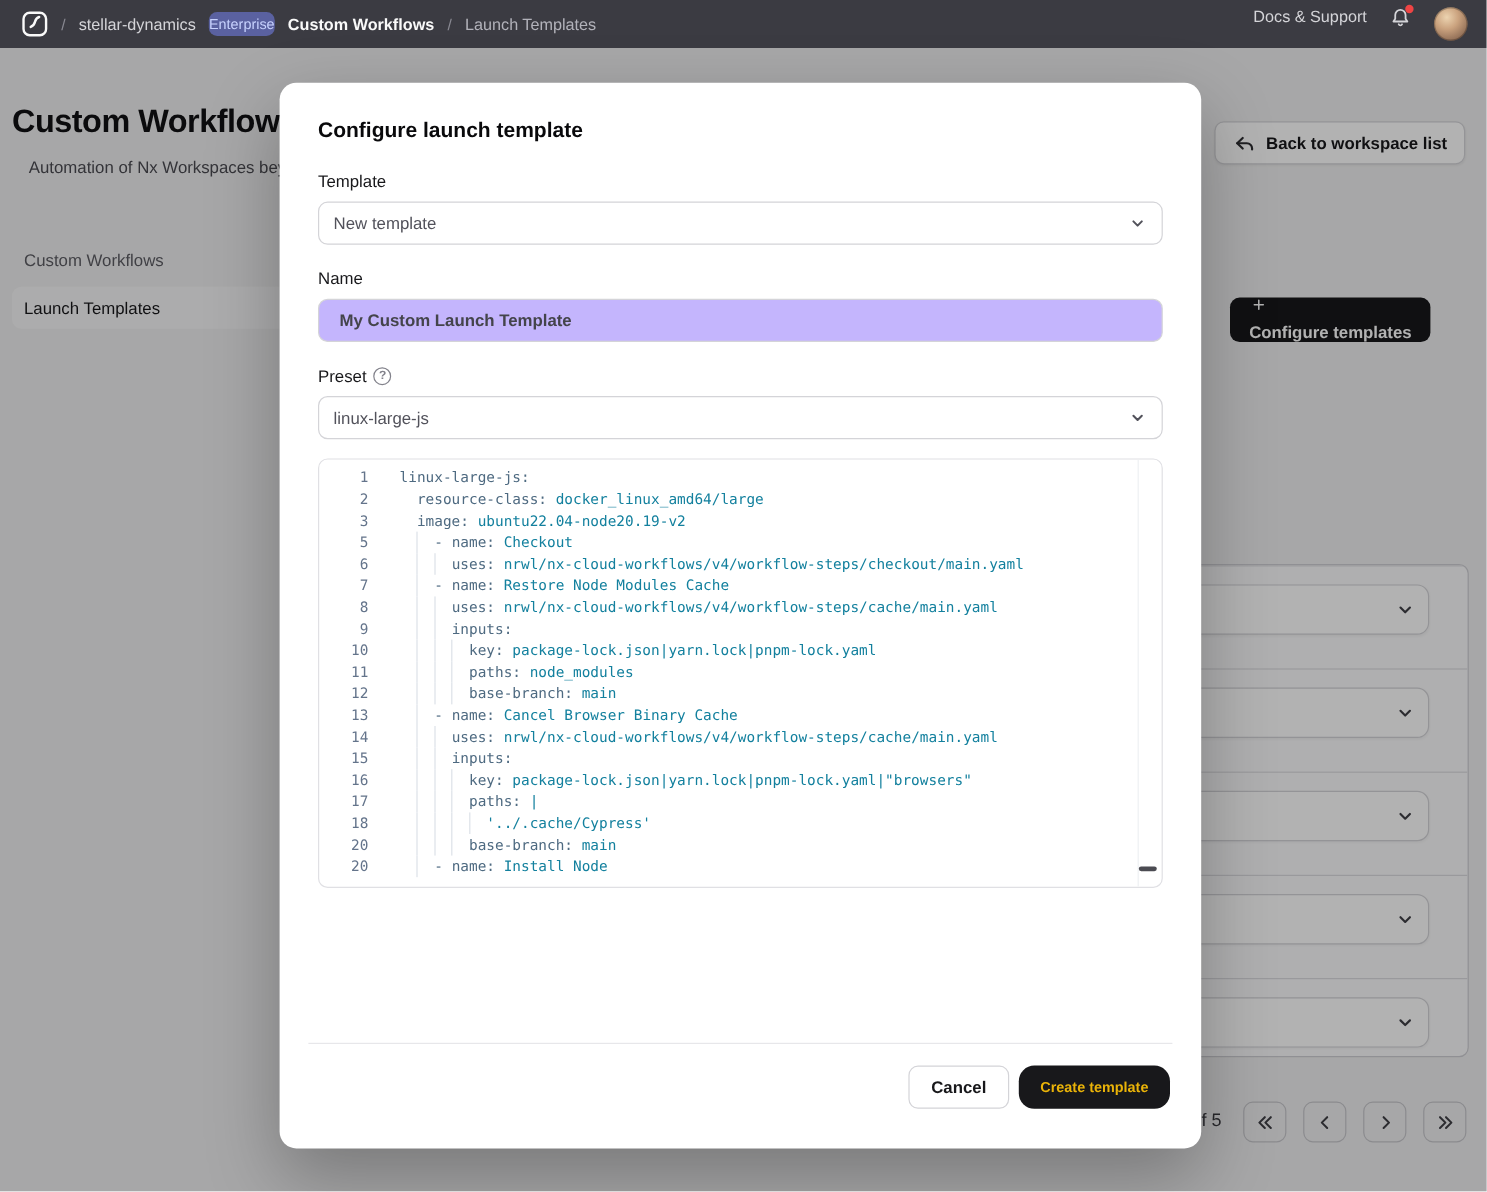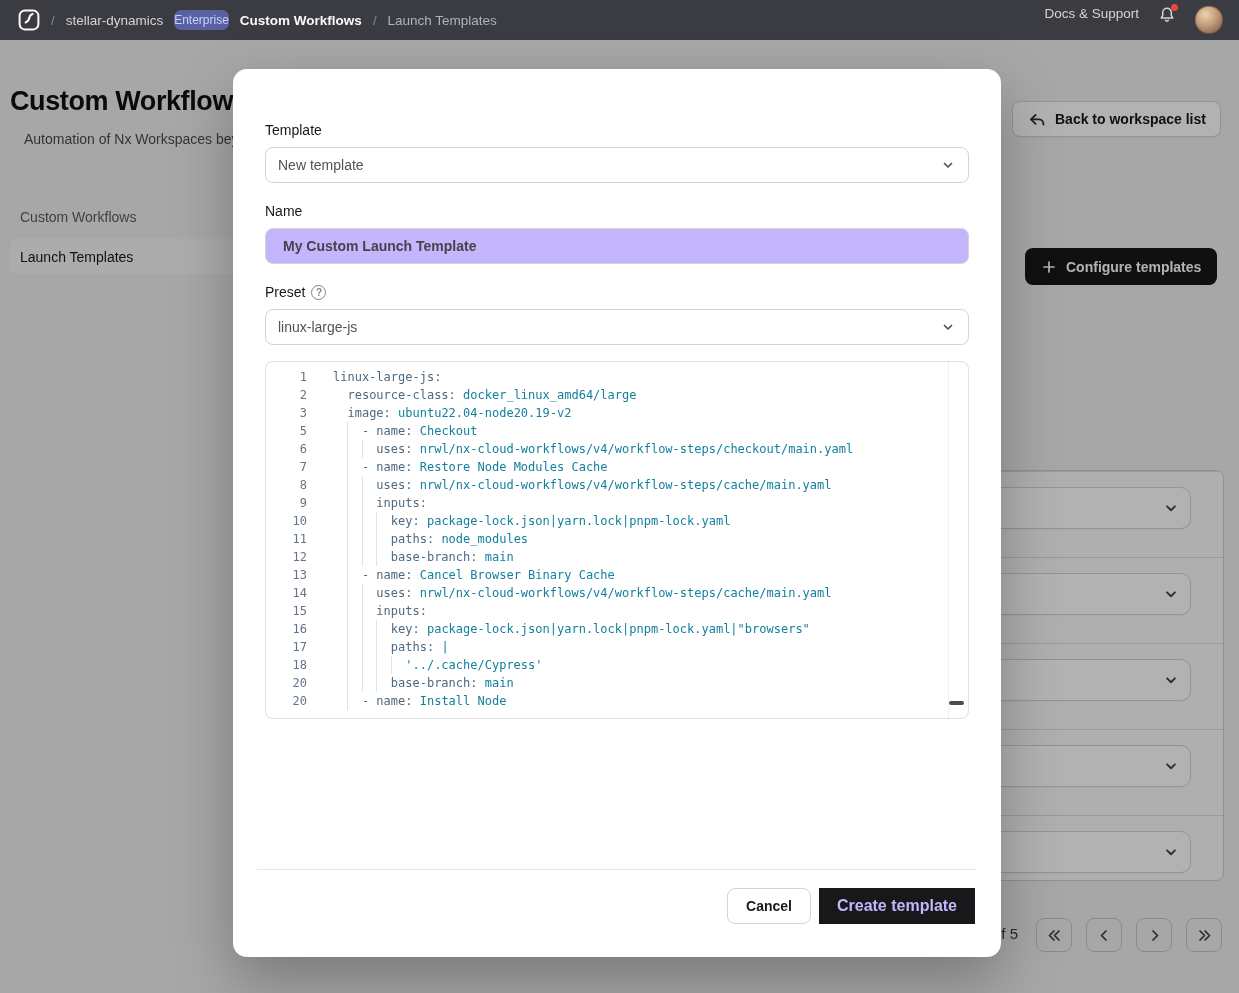--- a/index.html
+++ b/index.html
@@ -30,23 +30,23 @@
 
   
   .page-title{position:absolute;left:10px;top:86px;font-size:27px;font-weight:700;color:#111113;letter-spacing:-.4px;}
   .page-sub{position:absolute;left:24px;top:131px;font-size:14px;color:#4b4b52;white-space:nowrap;}
   .back-btn{position:absolute;left:1012px;top:101px;height:36px;display:flex;align-items:center;gap:9px;
             padding:0 14px;background:#fff;border:1px solid #d4d4d8;border-radius:8px;cursor:pointer;
             font-size:14px;font-weight:600;color:#18181b;box-sizing:border-box;box-shadow:0 1px 2px rgba(0,0,0,.05);}
   .tab-inactive{position:absolute;left:20px;top:209px;font-size:14px;color:#5c5c63;cursor:pointer;}
   .tab-active{position:absolute;left:10px;top:239px;width:260px;height:35px;background:#f7f7f8;border-radius:8px;
               display:flex;align-items:center;padding-left:10px;font-size:14px;color:#18181b;cursor:pointer;box-sizing:border-box;}
-  .configure-btn{position:absolute;left:1025px;top:248px;height:37px;display:flex;align-items:center;gap:9px;
-                 padding:16px 16px;background:var(--accent);color:#fff;border-radius:8px;cursor:pointer;
-                 font-size:14px;font-weight:600;box-sizing:border-box;}
+  .configure-btn{position:absolute;left:1025px;top:248px;height:37px;display:flex;align-items:flex-start;gap:9px;
+                 padding:0 16px;background:var(--accent);color:#fff;border-radius:8px;cursor:pointer;
+                 font-size:14px;font-weight:600;box-sizing:border-box;flex-direction:column;}
 
   .side-card{position:absolute;left:880px;top:470px;width:344px;height:411px;background:#fbfbfc;
              border:1px solid #cfcfd4;border-radius:8px;box-sizing:border-box;display:flex;flex-direction:column;overflow:hidden;}
   .side-card-header{height:62px;background:rgba(0,0,0,.025);border-bottom:1px solid #dcdce0;}
   .side-row{height:71px;border-bottom:1px solid #dcdce0;box-sizing:border-box;}
   .side-row:last-child{border-bottom:none;flex:1;}
   .side-select{margin:15px 32px 0 20px;height:40px;background:#fff;border:1px solid #d4d4d8;border-radius:10px;
                position:relative;cursor:pointer;box-shadow:0 1px 2px rgba(0,0,0,.04);}
   .side-select .chev{position:absolute;right:10px;top:11px;}
 
@@ -78,22 +78,22 @@
   .tok-k{color:var(--code-key);}
   .tok-v{color:var(--code-value);}
   .guide{position:absolute;top:0;height:18px;width:1px;background:#dde2e8;}
   .sb-track{position:absolute;right:19px;top:0;bottom:0;width:1px;background:#eef0f3;}
   .sb-thumb{position:absolute;right:4px;top:339px;width:15px;height:4px;border-radius:2px;background:#4b4b52;cursor:grab;}
 
   .footer-divider{position:absolute;left:24px;right:24px;top:800px;height:1px;background:#e7e7ea;}
   .footer-buttons{position:absolute;right:26px;top:819px;display:flex;gap:8px;}
   .btn-secondary{height:36px;padding:0 18px;background:#fff;border:1px solid #d4d4d8;border-radius:8px;
                  font-size:14px;font-weight:600;color:#18181b;display:flex;align-items:center;cursor:pointer;box-sizing:border-box;}
-  .btn-primary{height:36px;padding:0 18px;background:var(--accent);border:none;border-radius:0;
-               font-size:16px;font-weight:600;color:#c4b5fd;display:flex;align-items:center;gap:6px;cursor:pointer;box-sizing:border-box;}
+  .btn-primary{height:36px;padding:0 18px;background:var(--accent);border:none;border-radius:13px;
+               font-size:12px;font-weight:600;color:#eab308;display:flex;align-items:center;gap:6px;cursor:pointer;box-sizing:border-box;}
 </style>
 </head>
 <body>
 
 <div class="screen" style="--accent: #18181b; --badge-bg: #5a61a0; --badge-text: #c7d2fe; --dot: #ef4444; --code-key: #4e6a81; --code-value: #13809e; --line-number: #64748b;">
 
   <div class="navbar">
     <svg class="logo" viewBox="0 0 22 22" fill="none">
       <rect x="1.6" y="1.6" width="18.8" height="18.8" rx="5.2" stroke="#fafafa" stroke-width="2"></rect>
       <path d="M14.6 5.1 C 9.4 6.6, 13.2 11.2, 7.6 13.4" stroke="#fafafa" stroke-width="2.1" stroke-linecap="round"></path>
@@ -201,20 +201,21 @@
       <div class="pg-btn" style="left: 1186px;">
         <svg width="19" height="19" viewBox="0 0 19 19" fill="none" stroke="#3f3f46" stroke-width="1.7" stroke-linecap="round" stroke-linejoin="round">
           <path d="M5 5l4.5 4.5L5 14M10 5l4.5 4.5L10 14"></path>
         </svg>
       </div>
     </div>
 
   <div class="overlay"></div>
 
   <div class="modal">
+    <div class="modal-title">Configure launch template</div>
 
     <div class="field-label mt24">Template</div>
     <div class="select">
       <span>New template</span>
       <svg width="16" height="16" viewBox="0 0 16 16" fill="none">
         <path d="M4.5 6.5 8 10l3.5-3.5" stroke="#52525b" stroke-width="1.7" stroke-linecap="round" stroke-linejoin="round"></path>
       </svg>
     </div>
 
     <div class="field-label mt20">Name</div>

